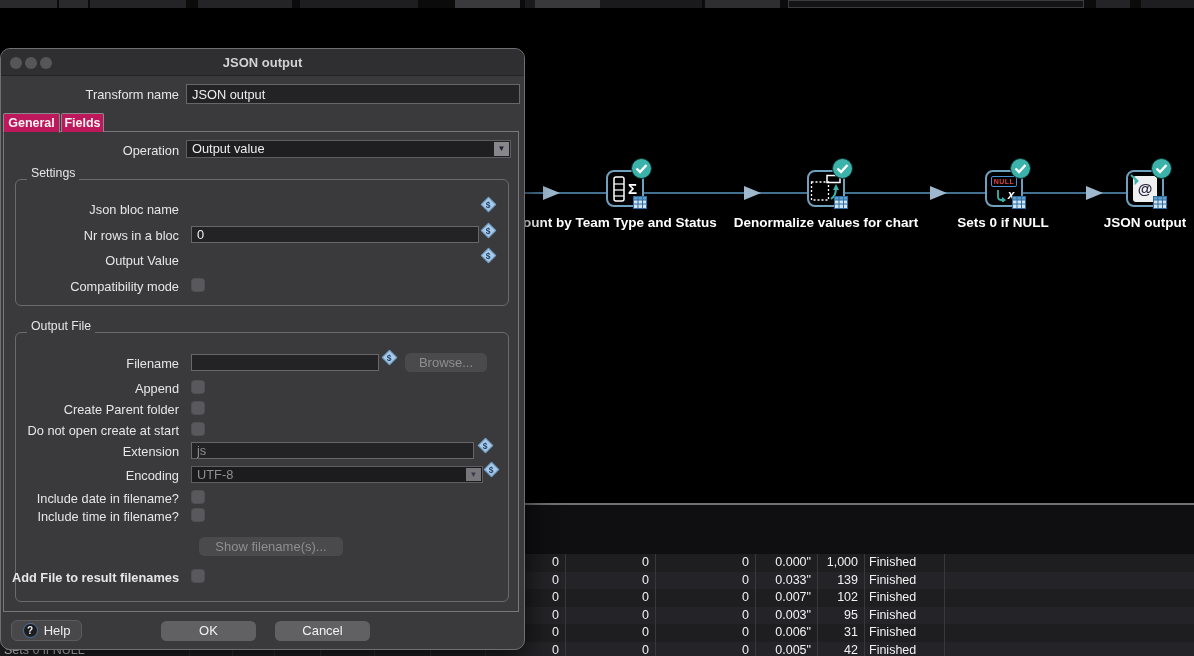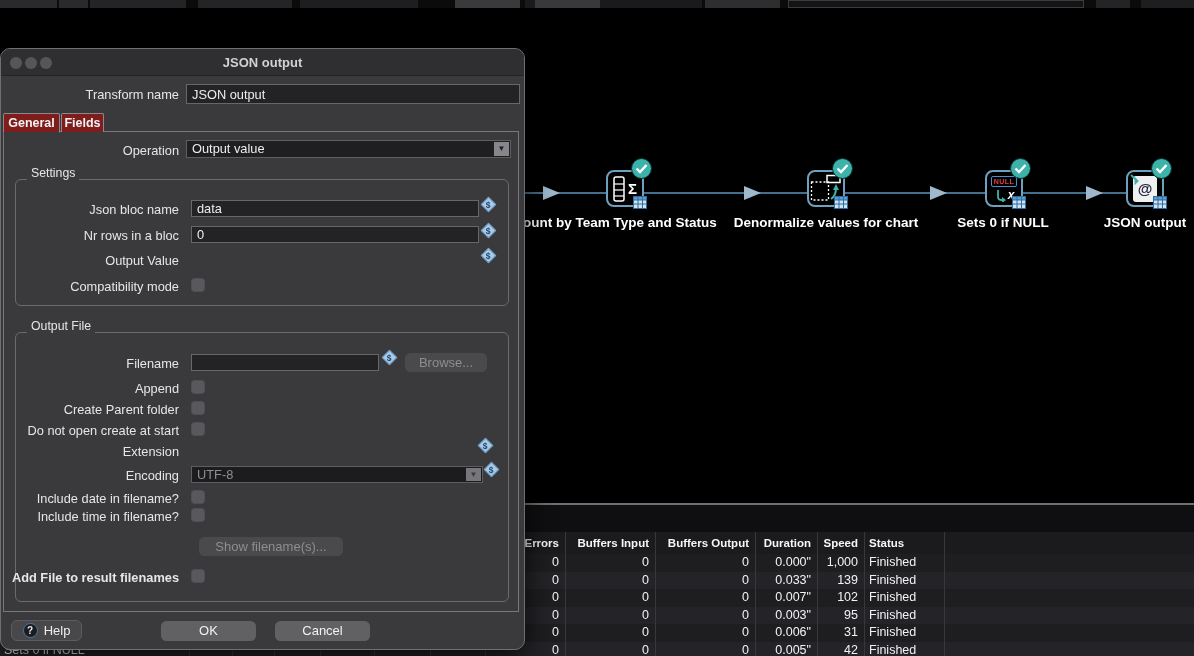--- a/index.html
+++ b/index.html
@@ -63,21 +63,21 @@
   .combo-btn { position:absolute; right:1px; top:1px; bottom:1px; width:15px; background:#87878b;
     color:#1c1c30; font-size:8px; display:flex; align-items:center; justify-content:center; }
   .combo.dim .combo-btn { background:#77777b; color:#3a3a4e; }
   .cbx { position:absolute; width:14px; height:14px; background:#59595d; border:1px solid #505054; border-radius:3.5px; }
   .vicon { position:absolute; width:11px; height:11px; background:#a9cbe9; border:1px solid #6f9fc9;
     transform:rotate(45deg); display:flex; align-items:center; justify-content:center; z-index:3; }
   .vicon span { transform:rotate(-45deg); font-size:8.5px; font-weight:bold; color:#24466e; }
   .grp { position:absolute; border:1px solid #6b6b6f; border-radius:6px; }
   .grp-title { position:absolute; font-size:12.3px; color:#e6e6e8; background:#3a3a3c; padding:0 4px; white-space:nowrap; }
   .tab { position:absolute; top:64px; height:19px; border:1px solid #8a8a8e; border-bottom:none;
-    border-radius:2px 2px 0 0; background:#7f1d1d; color:#f2f2f2; font-size:12.5px; font-weight:bold;
+    border-radius:2px 2px 0 0; background:#be185d; color:#f2f2f2; font-size:12.5px; font-weight:bold;
     line-height:18px; text-align:center; z-index:3; }
   .folder { position:absolute; left:2px; top:82px; width:516px; height:481px; border:1px solid #78787c; background:#3a3a3c; }
   .btn { position:absolute; border-radius:5.5px; font-size:13px; text-align:center; }
   .btn.gray { background:#616164; color:#f2f2f3; line-height:20px; }
   .btn.dim { background:#4a4a4d; color:#8e8e92; line-height:19px; }
   .help-btn { position:absolute; background:#48484b; border:1px solid #5c5c60; border-radius:6px;
     display:flex; align-items:center; justify-content:center; gap:6px; color:#ededef; font-size:13px; }
   .help-q { width:15px; height:15px; border-radius:50%; background:#1c1c1e; border:1.5px solid #4a78a8;
     color:#e8e8ea; font-size:10px; font-weight:bold; line-height:14px; text-align:center; }
 </style>
@@ -202,36 +202,20 @@
         <line x1="5" y1="0" x2="5" y2="13" stroke="#2d6da3"></line>
         <line x1="9.5" y1="0" x2="9.5" y2="13" stroke="#2d6da3"></line>
         <line x1="0" y1="8" x2="14" y2="8" stroke="#2d6da3"></line>
       </svg>
       <div class="node-label" style="left:1145px;">JSON output</div>
     </div>
   </div>
 
   <div class="bottom-panel">
     <div class="panel-topline"></div>
-    <div class="mheader mgrid">
-      <div class="cell"></div>
-      <div class="cell"></div>
-      <div class="cell"></div>
-      <div class="cell"></div>
-      <div class="cell"></div>
-      <div class="cell"></div>
-      <div class="cell"></div>
-      <div class="cell num">Errors</div>
-      <div class="cell num">Buffers Input</div>
-      <div class="cell num">Buffers Output</div>
-      <div class="cell num">Duration</div>
-      <div class="cell num">Speed</div>
-      <div class="cell txt">Status</div>
-      <div class="cell filler"></div>
-    </div>
     <div class="mrows">
       <div class="mrow mgrid">
         <div class="cell"></div>
           <div class="cell"></div>
           <div class="cell"></div>
           <div class="cell"></div>
           <div class="cell"></div>
           <div class="cell"></div>
           <div class="cell"></div>
         <div class="cell num">0</div>
@@ -343,21 +327,20 @@
     <div class="lbl" style="top:94px;">Operation</div>
     <div class="combo" style="left:185px;top:91px;width:325px;height:18px;line-height:16px;">
       <span>Output value</span>
       <span class="combo-btn">▼</span>
     </div>
 
     <div class="grp" style="left:14px;top:130px;width:494px;height:127px;"></div>
     <div class="grp-title" style="left:26px;top:117px;">Settings</div>
 
     <div class="lbl" style="top:153px;">Json bloc name</div>
-    <input class="tinput" style="left: 190px; top: 151px; width: 288px; height: 17px;" value="data">
     <div class="vicon" style="left:482px;top:150px;">
         <span>$</span>
       </div>
 
     <div class="lbl" style="top:179px;padding-left:44px;">Nr rows in a bloc</div>
     <input class="tinput" style="left: 190px; top: 177px; width: 288px; height: 17px;" value="0">
     <div class="vicon" style="left:482px;top:176px;">
         <span>$</span>
       </div>
 
@@ -382,20 +365,21 @@
     <div class="lbl" style="top:332px;">Append</div>
     <div class="cbx" style="left:190px;top:331px;"></div>
 
     <div class="lbl" style="top:353px;">Create Parent folder</div>
     <div class="cbx" style="left:190px;top:352px;"></div>
 
     <div class="lbl" style="top:374px;">Do not open create at start</div>
     <div class="cbx" style="left:190px;top:373px;"></div>
 
     <div class="lbl" style="top:395px;">Extension</div>
+    <input class="tinput dim" style="left: 190px; top: 393px; width: 283px; height: 17px;" value="js">
     <div class="vicon" style="left:479px;top:391px;">
         <span>$</span>
       </div>
 
     <div class="lbl" style="top:419px;">Encoding</div>
     <div class="combo dim" style="left:190px;top:417px;width:292px;height:17px;line-height:15px;">
       <span>UTF-8</span>
       <span class="combo-btn">▼</span>
     </div>
     <div class="vicon" style="left:485px;top:415px;">

